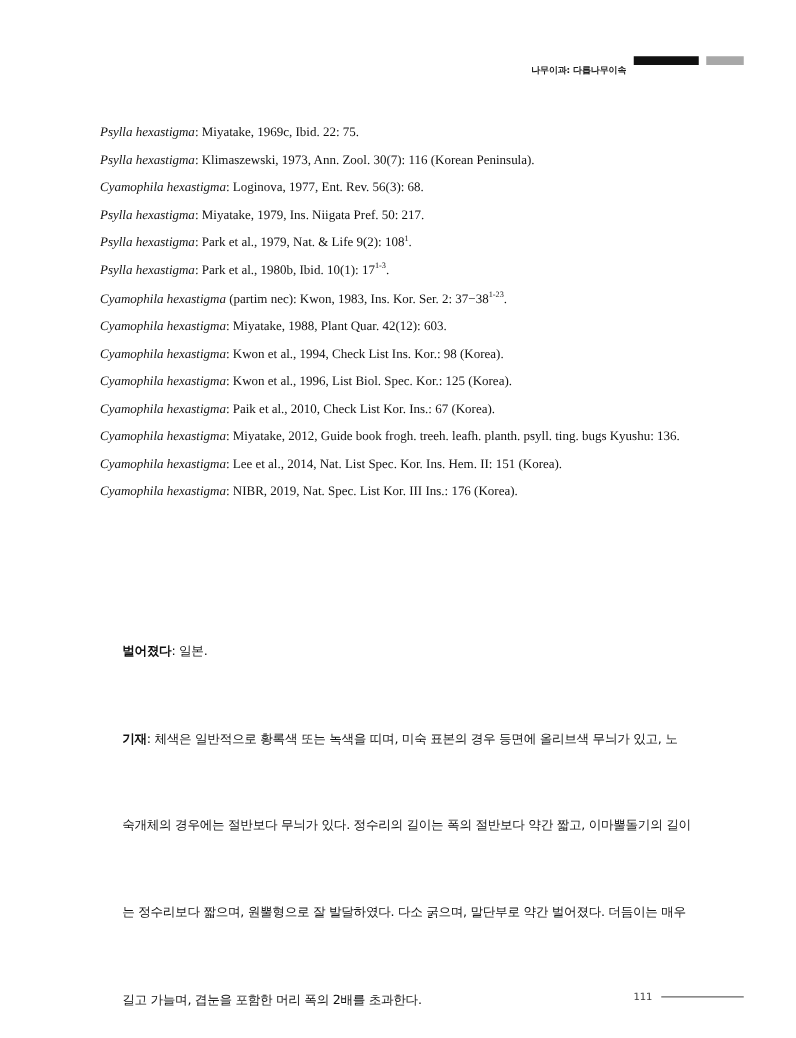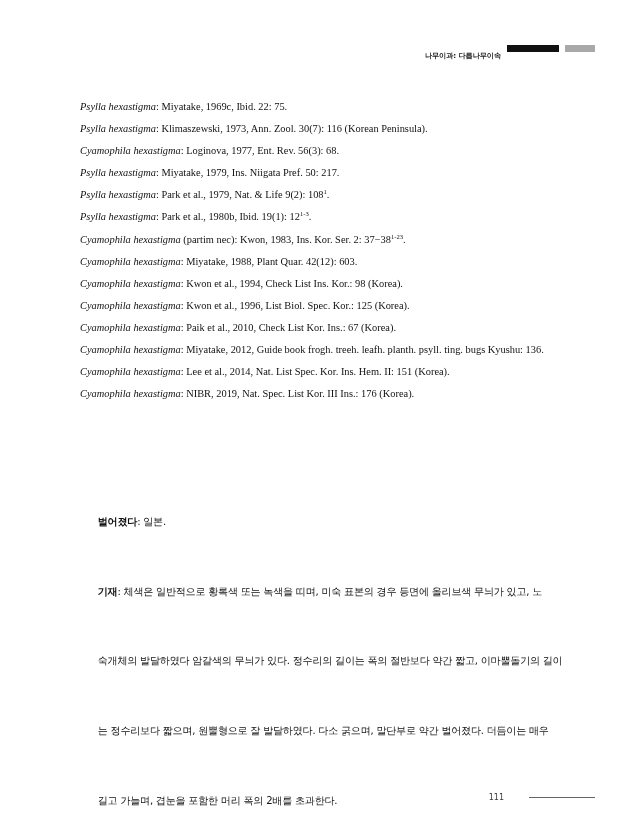--- a/index.html
+++ b/index.html
@@ -97,21 +97,21 @@
     font-weight: bold;
   }
 
   
   .footer {
     position: absolute;
     bottom: 28px;
     right: 42px;
     display: flex;
     align-items: center;
-    gap: 25px;
+    gap: 7px;
   }
   .page-number {
     font-family: "DejaVu Sans", sans-serif;
     font-size: 8px;
     color: #3a3a3a;
   }
   .footer-rule {
     width: 66px;
     height: 1px;
     background: #666666;
@@ -138,21 +138,21 @@
     <div class="citation">
       <span class="taxon">Cyamophila hexastigma</span><span>: Loginova, 1977, Ent. Rev. 56(3): 68.</span>
     </div>
     <div class="citation">
       <span class="taxon">Psylla hexastigma</span><span>: Miyatake, 1979, Ins. Niigata Pref. 50: 217.</span>
     </div>
     <div class="citation">
       <span class="taxon">Psylla hexastigma</span><span>: Park et al., 1979, Nat. &amp; Life 9(2): 108</span><sup>1</sup><span>.</span>
     </div>
     <div class="citation">
-      <span class="taxon">Psylla hexastigma</span><span>: Park et al., 1980b, Ibid. 19(1): 12</span><sup>1-3</sup><span>.</span>
+      <span class="taxon">Psylla hexastigma</span><span>: Park et al., 1980b, Ibid. 10(1): 17</span><sup>1-3</sup><span>.</span>
     </div>
     <div class="citation">
       <span class="taxon">Cyamophila hexastigma</span><span> (partim nec): Kwon, 1983, Ins. Kor. Ser. 2: 37−38</span><sup>1-23</sup><span>.</span>
     </div>
     <div class="citation">
       <span class="taxon">Cyamophila hexastigma</span><span>: Miyatake, 1988, Plant Quar. 42(12): 603.</span>
     </div>
     <div class="citation">
       <span class="taxon">Cyamophila hexastigma</span><span>: Kwon et al., 1994, Check List Ins. Kor.: 98 (Korea).</span>
     </div>
@@ -176,21 +176,21 @@
   <div class="description">
 
     <div class="desc-line indent">
       <b class="desc-label">벌어졌다</b><span>: 일본.</span>
     </div>
 
     <div class="desc-line indent">
       <b class="desc-label">기재</b><span>: 체색은 일반적으로 황록색 또는 녹색을 띠며, 미숙 표본의 경우 등면에 올리브색 무늬가 있고, 노</span>
     </div>
     <div class="desc-line">
-      <span>숙개체의 발달하였다 암갈색의 무늬가 있다. 정수리의 길이는 폭의 절반보다 약간 짧고, 이마뿔돌기의 길이</span>
+      <span>숙개체의 경우에는 절반보다 무늬가 있다. 정수리의 길이는 폭의 절반보다 약간 짧고, 이마뿔돌기의 길이</span>
     </div>
     <div class="desc-line">
       <span>는 정수리보다 짧으며, 원뿔형으로 잘 발달하였다. 다소 굵으며, 말단부로 약간 벌어졌다. 더듬이는 매우</span>
     </div>
     <div class="desc-line">
       <span>길고 가늘며, 겹눈을 포함한 머리 폭의 2배를 초과한다.</span>
     </div>
 
   </div>
 

